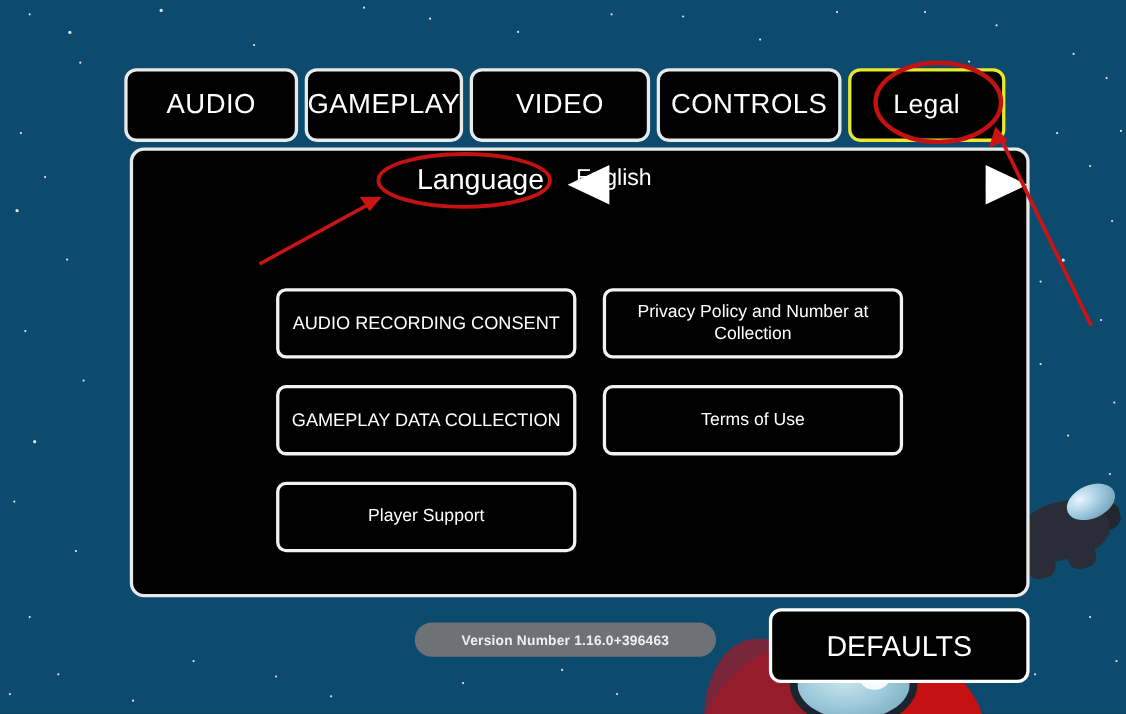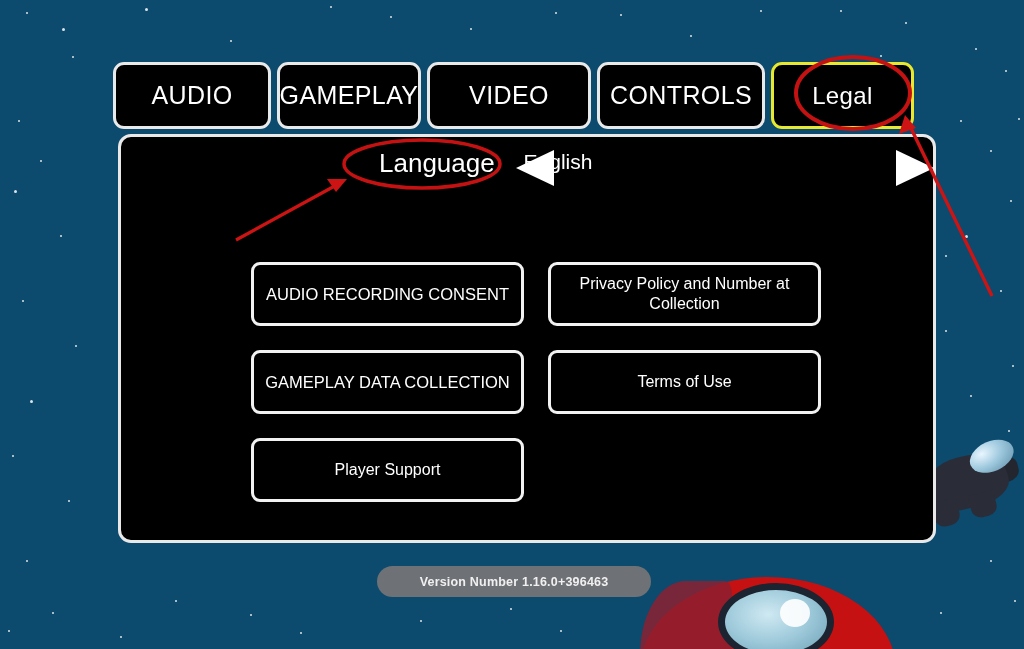--- a/index.html
+++ b/index.html
@@ -310,20 +310,23 @@
       </div>
       <div class="cell-empty"></div>
     </div>
   </div>
 
 
   <div id="version-pill">
     <span>Version Number 1.16.0+396463</span>
   </div>
 
+  <div id="btn-defaults">
+    <span>DEFAULTS</span>
+  </div>
 
   <svg id="annotations" width="1024" height="649" viewBox="0 0 1024 649">
 
     <ellipse cx="422" cy="164" rx="78" ry="24" fill="none" stroke="#c41212" stroke-width="3.5"></ellipse>
 
     <line x1="236" y1="240" x2="342" y2="182" stroke="#cc1414" stroke-width="3.2"></line>
     <polygon points="347,179 327,179 336,192" fill="#cc1414"></polygon>
 
     <ellipse cx="853" cy="93" rx="57" ry="36" fill="none" stroke="#c41212" stroke-width="4"></ellipse>
 

